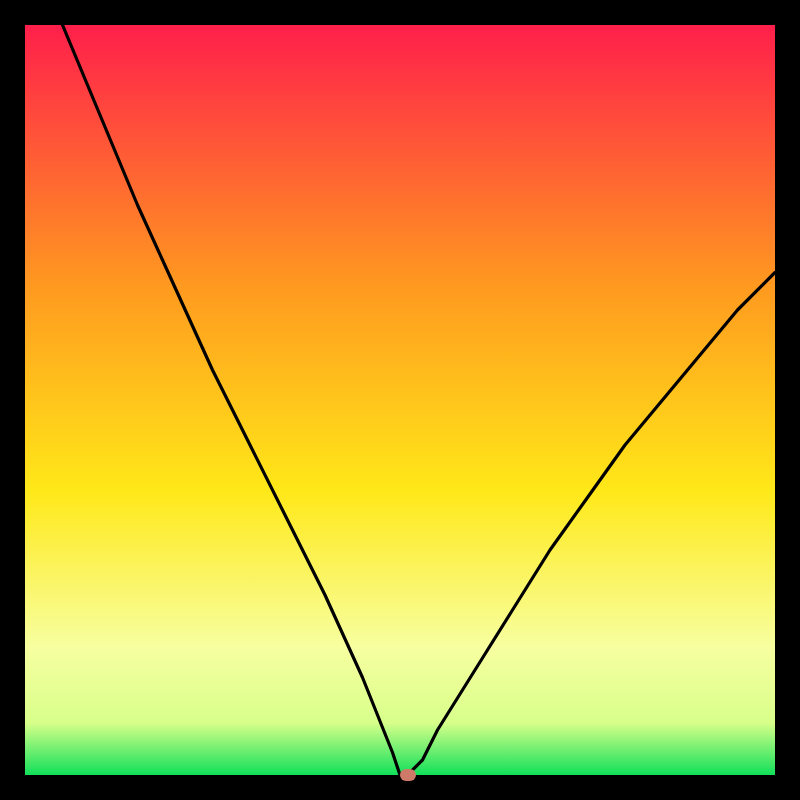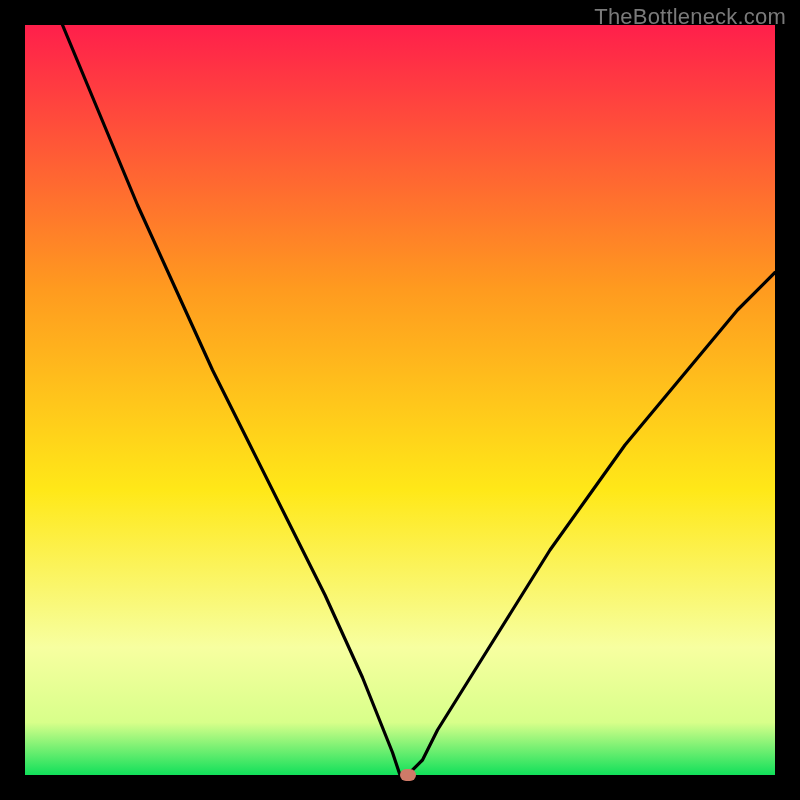--- a/index.html
+++ b/index.html
@@ -42,21 +42,20 @@
     height: 12px;
     background: #cf7a68;
     border-radius: 6px;
     z-index: 5;
   }
 </style>
 </head>
 <body>
 
 <div class="container">
-  <div class="watermark">TheBottleneck.com</div>
   <svg class="plot" viewBox="0 0 750 750" preserveAspectRatio="none">
     <defs>
       <linearGradient id="bg" x1="0" y1="0" x2="0" y2="1">
         <stop id="g0" offset="0%" stop-color="#ff1f4b"></stop>
         <stop id="g1" offset="35%" stop-color="#ff9a1f"></stop>
         <stop id="g2" offset="62%" stop-color="#ffe818"></stop>
         <stop id="g3" offset="83%" stop-color="#f7ffa0"></stop>
         <stop id="g4" offset="93%" stop-color="#d8ff8a"></stop>
         <stop id="g5" offset="100%" stop-color="#11e05a"></stop>
       </linearGradient>

